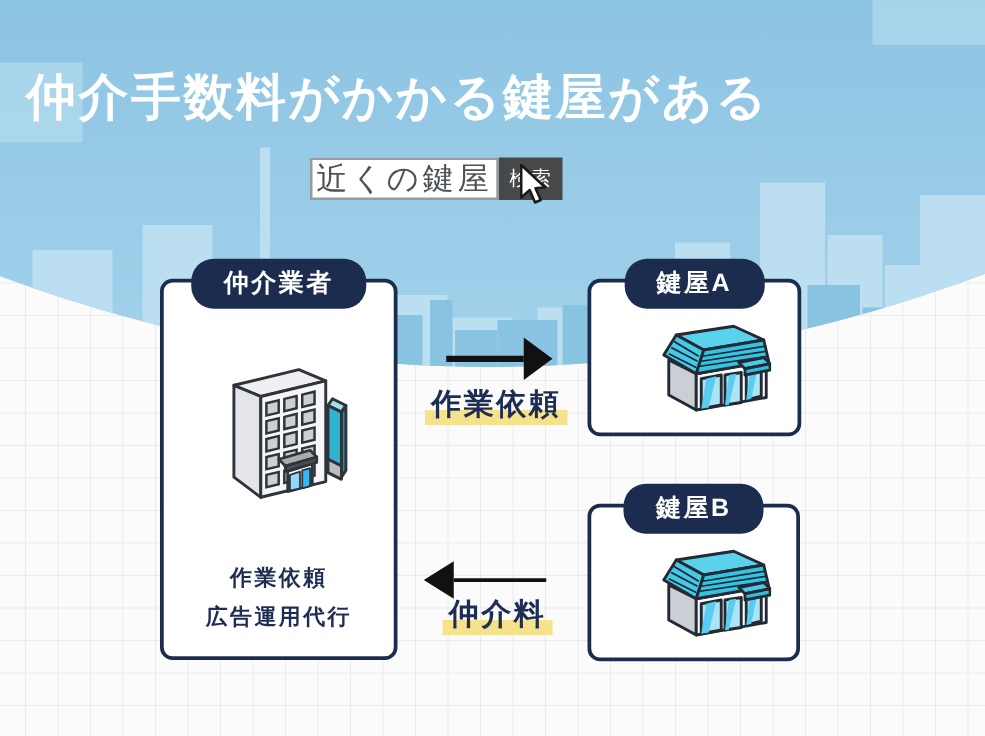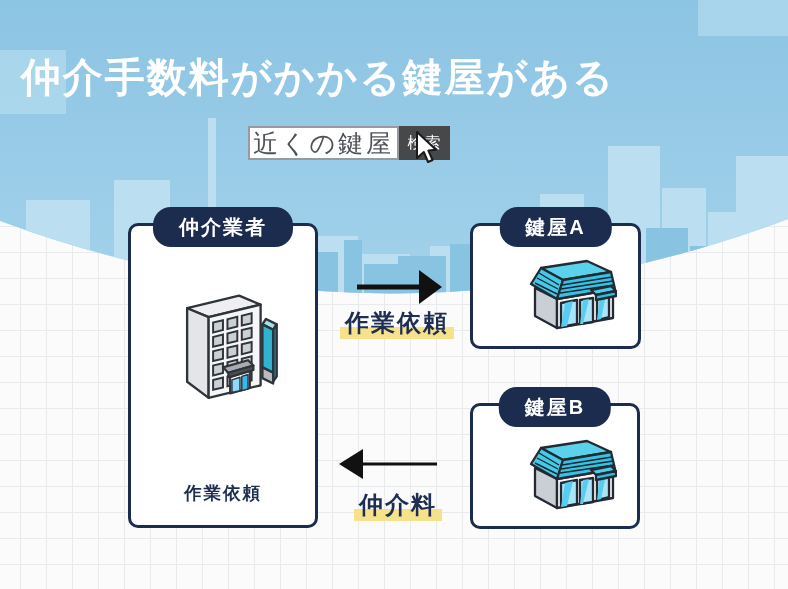--- a/index.html
+++ b/index.html
@@ -54,21 +54,21 @@
     color:#1E2D52;font-size:17.5px;font-weight:600;letter-spacing:2px;line-height:31px;
   }
   .flow-arrow{position:absolute;z-index:2;}
   .arrow-right{left:353px;top:265px;}
   .arrow-left{left:336px;top:447px;}
   .flow-label{
     position:absolute;z-index:2;transform:translateX(-50%);
     color:#1E2D52;font-size:24px;font-weight:700;letter-spacing:2px;white-space:nowrap;
   }
   .flow-label-a{left:397px;top:307px;}
-  .flow-label-b{left:398px;top:489px;}
+  .flow-label-b{left:398px;top:475px;}
   .marker{background:linear-gradient(transparent 60%, #F5E28B 60%);padding:0 5px 3px;}
 </style>
 </head>
 <body>
 
 <div class="stage">
 
   <svg class="sky-svg" width="788" height="380" viewBox="0 0 788 380">
     <defs>
       <linearGradient id="skyGrad" x1="0" y1="0" x2="0" y2="1">
@@ -160,20 +160,21 @@
       <g stroke="#2E3439" stroke-width="2.4" stroke-linejoin="round">
         <polygon points="66,99 88,92 88,111 66,117" fill="#FFFFFF"></polygon>
         <polygon points="68,102 77,99 77,114 68,116" fill="#8FD9FA" stroke-width="1.6"></polygon>
         <polygon points="79,98 86,96 86,112 79,114" fill="#35BAF0" stroke-width="1.6"></polygon>
         <polygon points="58,88 86,80 92,86 64,94" fill="#A8ACB0"></polygon>
         <polygon points="64,94 92,86 92,91 64,99" fill="#4A4E52"></polygon>
       </g>
     </svg>
     <div class="broker-services">
       <div>作業依頼</div>
+      <div>広告運用代行</div>
     </div>
   </div>
 
   <svg class="flow-arrow arrow-right" width="92" height="44" viewBox="0 0 92 44">
     <line x1="4" y1="22" x2="66" y2="22" stroke="#111111" stroke-width="5"></line>
     <polygon points="66,5 66,39 89,22" fill="#111111"></polygon>
   </svg>
   <div class="flow-label flow-label-a">
     <span class="marker">作業依頼</span>
   </div>

